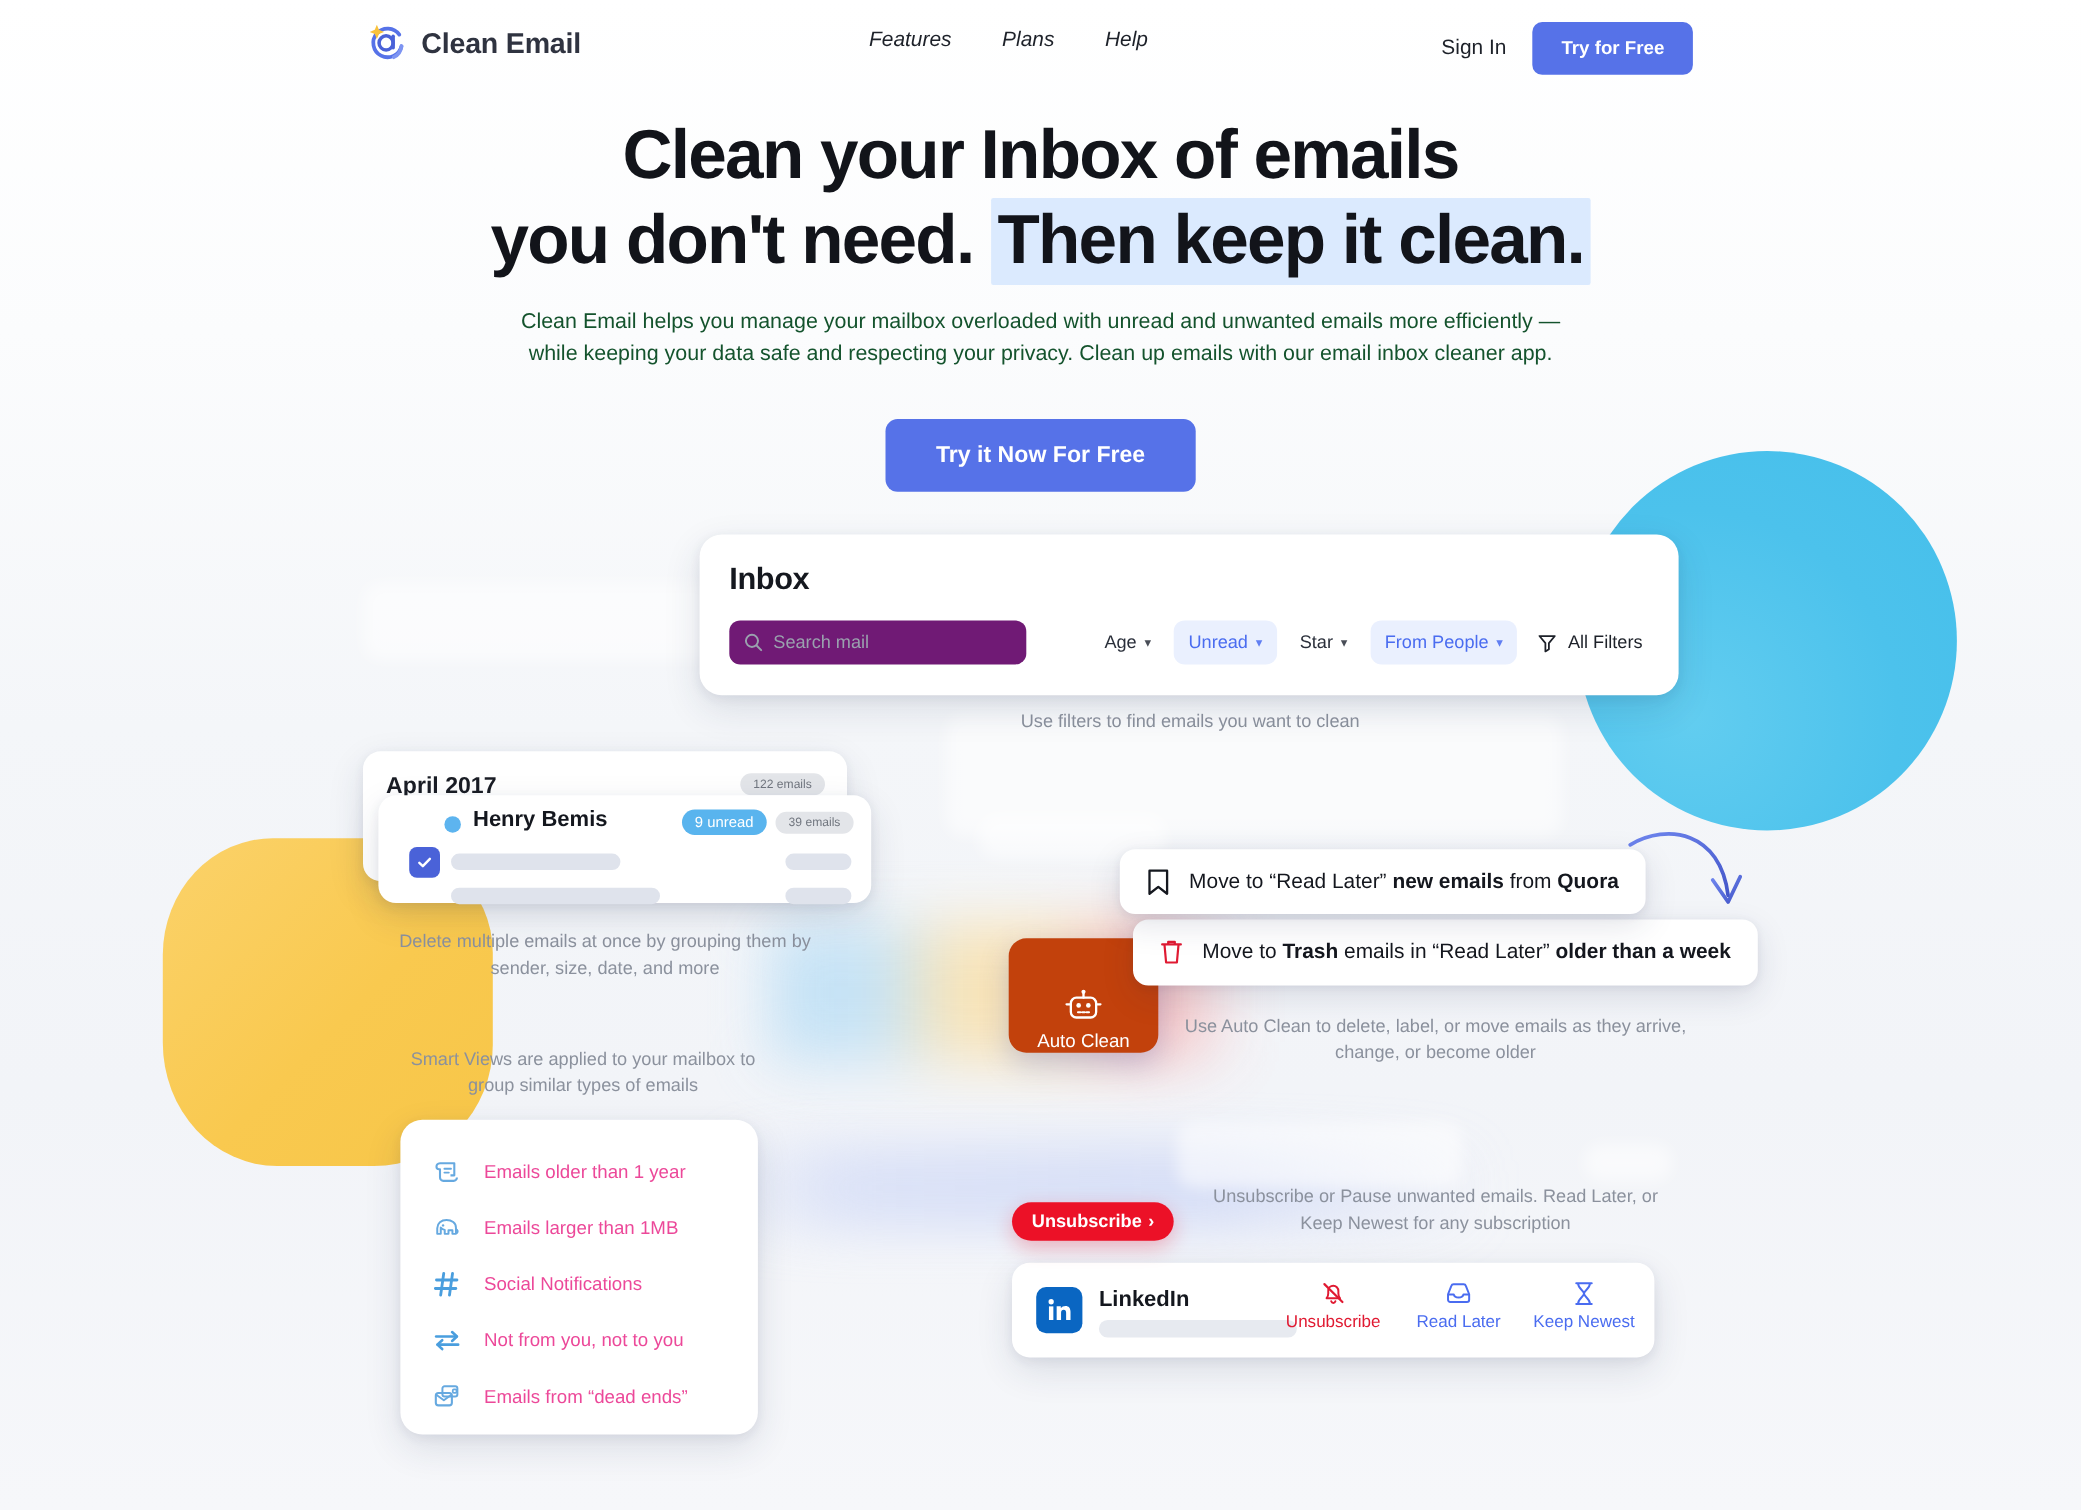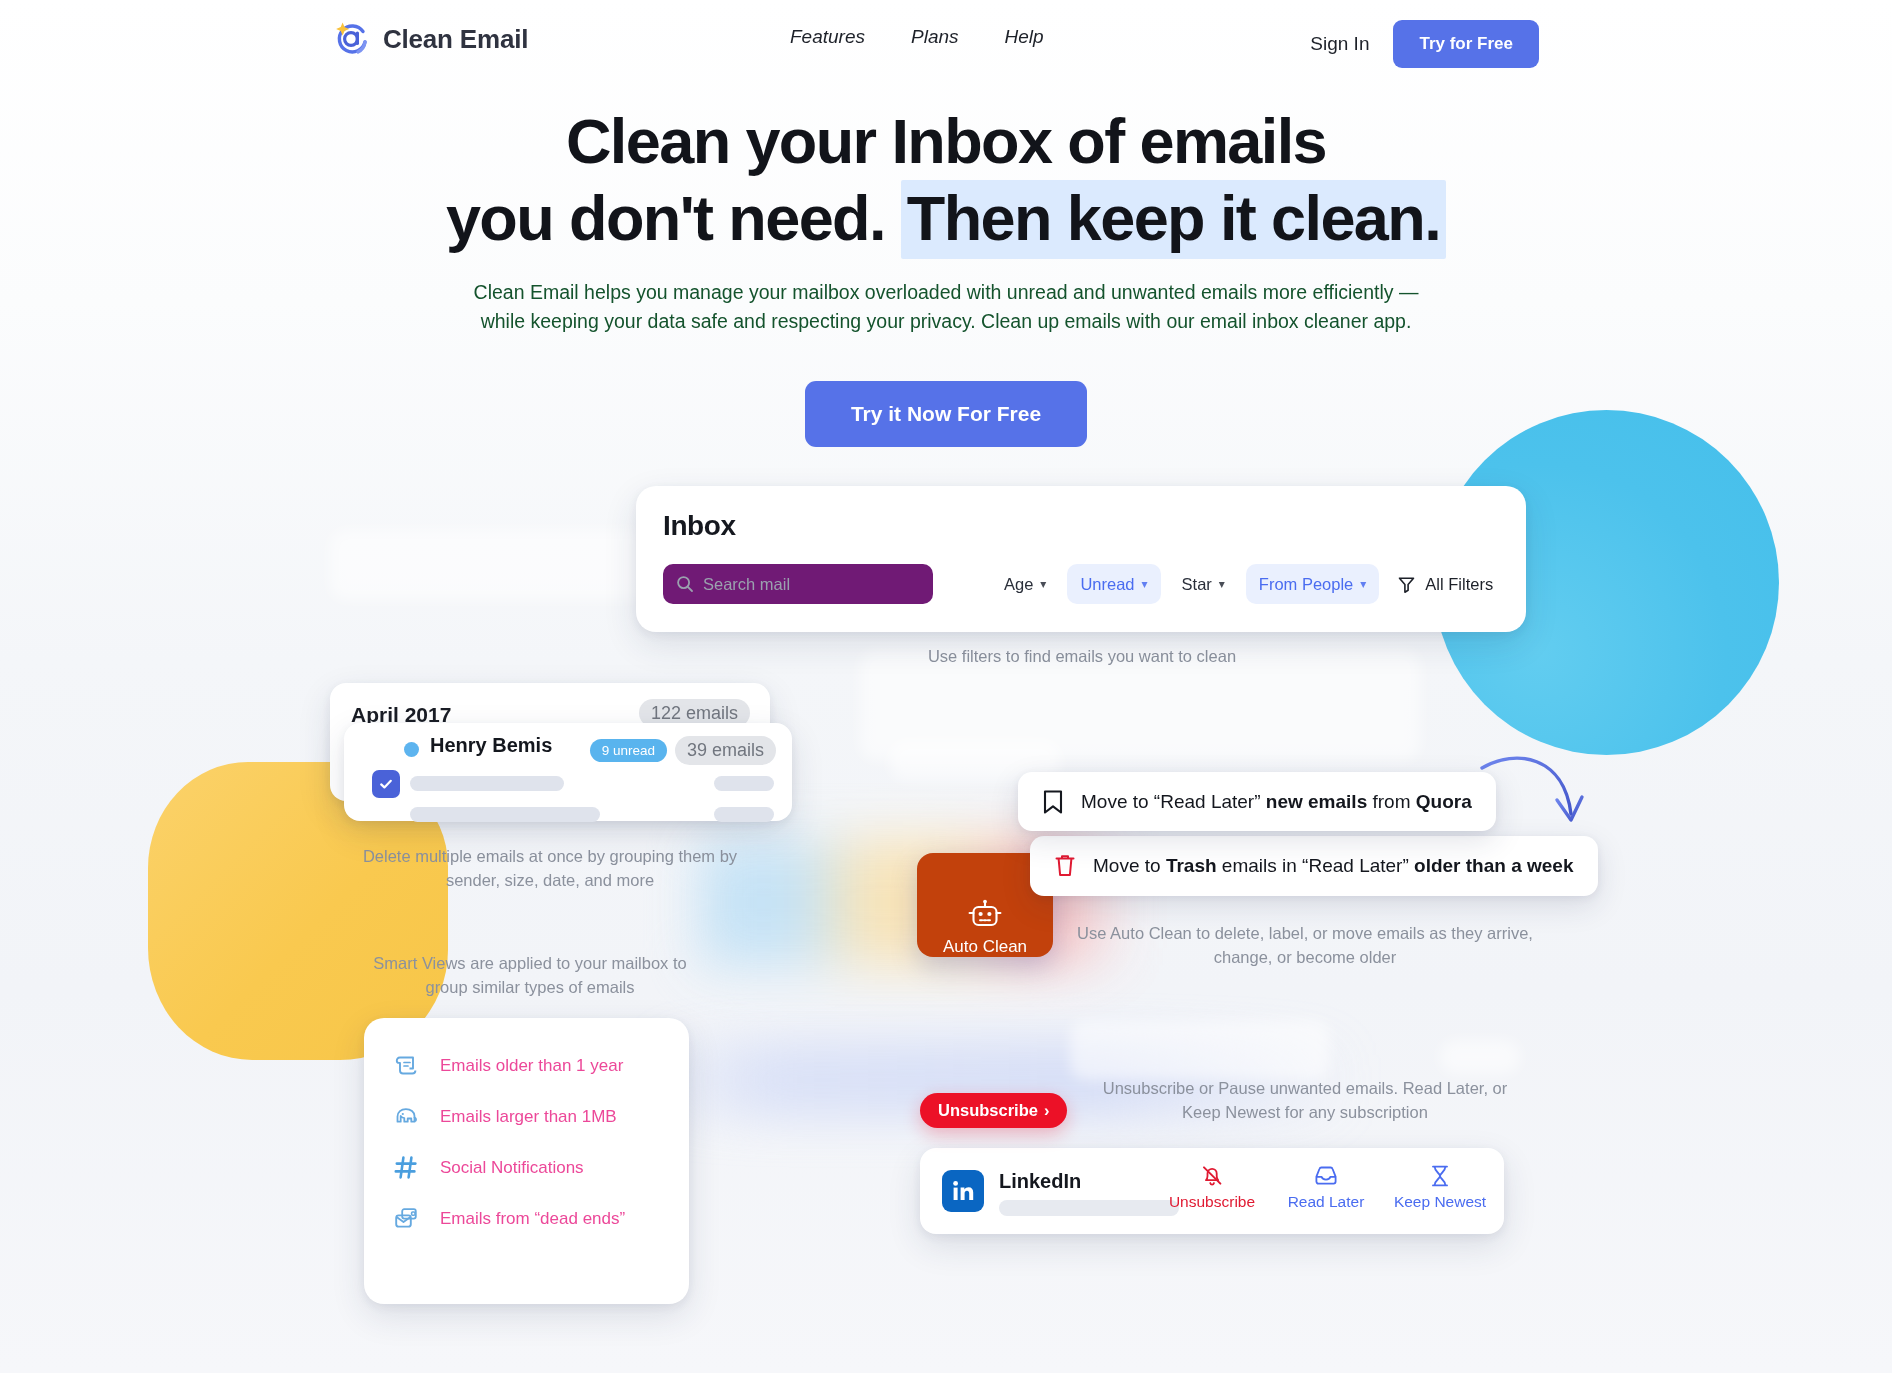--- a/index.html
+++ b/index.html
@@ -151,21 +151,21 @@
   .cap-filters{ left:797px; top:645px; width:570px; }
   .cap-group{ left:305px; top:845px; width:490px; }
   .cap-smart{ left:305px; top:952px; width:450px; }
   .cap-auto{ left:1035px; top:922px; width:540px; }
   .cap-unsub{ left:1040px; top:1077px; width:530px; }
 
   
   .april-card{ left:330px; top:683px; width:440px; height:118px; border-radius:16px; z-index:26; }
   .april-title{ position:absolute; left:21px; top:20px; font-size:21px; font-weight:bold; color:#1a1d25; }
   .pill-grey{
-    background:#e3e5e9; color:#71767f; font-size:18px;
+    background:#e3e5e9; color:#71767f; font-size:11px;
     border-radius:999px; padding:4px 12px; white-space:nowrap;
   }
   .pill-blue{
     background:#59b4ee; color:#ffffff; font-size:13.5px;
     border-radius:999px; padding:4px 12px; white-space:nowrap;
   }
   .april-count{ position:absolute; right:20px; top:20px; }
 
   .sender-card{ left:344px; top:723px; width:448px; height:98px; border-radius:16px; z-index:27; }
   .dot-blue{
@@ -431,20 +431,31 @@
       <svg width="27" height="27" viewBox="0 0 27 27" fill="none">
         <path d="M10.4 3.6 L7.6 23.4 M18.4 3.6 L15.6 23.4" stroke="#4a9ede" stroke-width="2.6" stroke-linecap="round"></path>
         <path d="M3.8 9.6 H22.4 M2.8 17.4 H21.4" stroke="#4a9ede" stroke-width="2.6" stroke-linecap="round"></path>
       </svg>
     </span>
     <span>Social Notifications</span>
   </div>
   <div class="sv-item">
     <span class="sv-ico">
       <svg width="27" height="27" viewBox="0 0 27 27" fill="none">
+        <path d="M3.5 10 H22" stroke="#4a9ede" stroke-width="2.4" stroke-linecap="round"></path>
+        <path d="M18 6 L22.4 10 L18 14" stroke="#4a9ede" stroke-width="2.4" fill="none" stroke-linecap="round" stroke-linejoin="round"></path>
+        <path d="M23.5 17.4 H5" stroke="#4a9ede" stroke-width="2.4" stroke-linecap="round"></path>
+        <path d="M9 13.4 L4.6 17.4 L9 21.4" stroke="#4a9ede" stroke-width="2.4" fill="none" stroke-linecap="round" stroke-linejoin="round"></path>
+      </svg>
+    </span>
+    <span>Not from you, not to you</span>
+  </div>
+  <div class="sv-item">
+    <span class="sv-ico">
+      <svg width="27" height="27" viewBox="0 0 27 27" fill="none">
         <rect x="9.2" y="4.2" width="13.6" height="9.4" rx="2" stroke="#66a9e0" stroke-width="1.8" fill="none"></rect>
         <rect x="3.2" y="10.4" width="14.6" height="11.2" rx="2.4" stroke="#66a9e0" stroke-width="1.9" fill="none"></rect>
         <path d="M3.6 12 L10.5 17 L17.4 12" stroke="#66a9e0" stroke-width="1.8" fill="none" stroke-linejoin="round"></path>
         <rect x="18.6" y="7" width="3.4" height="3.2" rx="1" stroke="#66a9e0" stroke-width="1.6" fill="none"></rect>
       </svg>
     </span>
     <span>Emails from “dead ends”</span>
   </div>
 </div>
 

